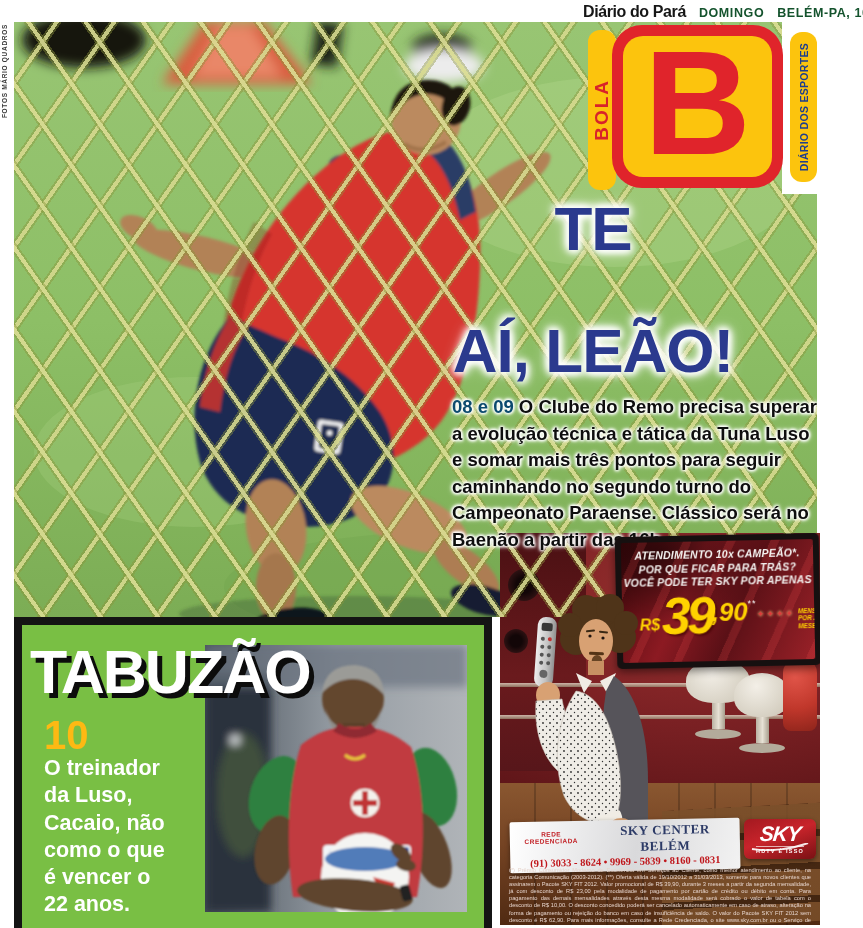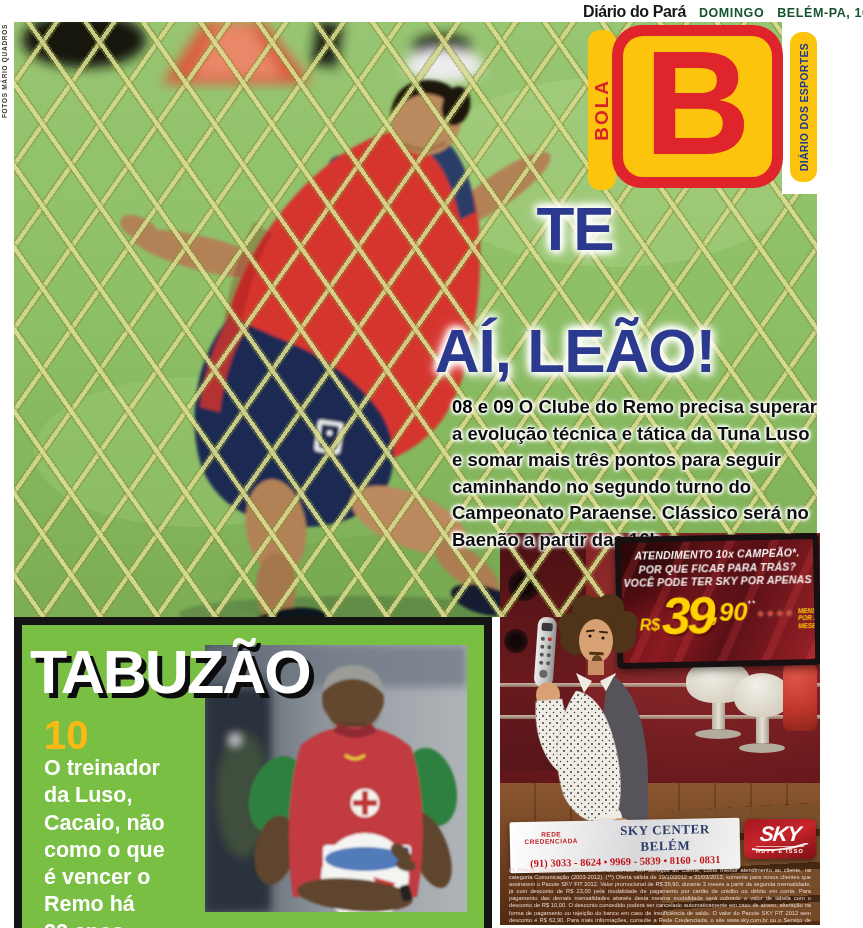--- a/index.html
+++ b/index.html
@@ -31,29 +31,29 @@
   .tab span { writing-mode:vertical-rl; transform:rotate(180deg); font-weight:900; }
   .tab-bola { left:574px; top:8px; width:28px; height:160px; }
   .tab-bola span { font-size:19px; color:#d8232a; letter-spacing:2px; }
   .tab-esportes { left:776px; top:10px; width:27px; height:150px; }
   .tab-esportes span { font-size:10.5px; color:#1c3d8f; letter-spacing:.3px; }
   .bsquare { position:absolute; left:598px; top:3px; width:171px; height:163px; background:#e0242b; border-radius:30px; z-index:3; }
   .binner { position:absolute; inset:11px; background:#fcc40d; border-radius:20px; display:flex; align-items:center; justify-content:center; }
   .bletter { font-size:148px; font-weight:900; color:#e0242b; line-height:1; transform:translateY(-4px); }
 
   
-  .headline { position:absolute; left:326px; top:176px; width:470px; text-align:center; z-index:2;
+  .headline { position:absolute; left:344px; top:176px; width:470px; text-align:center; z-index:2;
     font-weight:900; font-size:62px; line-height:61px; letter-spacing:-1px; color:#2b3a8e;
     text-shadow:0 0 6px #fff, 0 0 10px #fff, 2px 2px 8px rgba(255,255,255,.95), -2px -2px 8px rgba(255,255,255,.95), 0 0 16px rgba(255,255,255,.85); }
 
   
   .teaser { position:absolute; left:438px; top:372px; width:366px; z-index:2;
     font-size:18.5px; line-height:26.5px; font-weight:800; color:#0e0e0e;
     text-shadow:-1px -1px 3px #fff, 1px -1px 3px #fff, -1px 1px 3px #fff, 1px 1px 3px #fff, 0 0 6px #fff; }
-  .teaser .pages { color:#000000; }
+  .teaser .pages { color:#0c4a6e; }
 
   
   .tabuzao { position:absolute; left:14px; top:617px; width:478px; height:356px; background:#79bf44; border:8px solid #141414; }
   .tz-photo { position:absolute; left:183px; top:20px; width:262px; height:267px; overflow:hidden; z-index:1; }
   .tz-title { position:absolute; left:8px; top:12px; z-index:3; font-size:61px; font-weight:900; color:#fff; letter-spacing:-2px; white-space:nowrap;
     text-shadow:5px 5px 0 #0c0c0c; }
   .tz-page { position:absolute; left:22px; top:88px; z-index:3; font-size:40px; font-weight:900; color:#fdb913; }
   .tz-text { position:absolute; left:22px; top:130px; z-index:3; font-size:21.5px; line-height:27.3px; font-weight:800; color:#fff; }
 
   
@@ -274,21 +274,20 @@
       </svg>
     </div>
     <h2 class="tz-title">TABUZÃO</h2>
     <div class="tz-page">10</div>
     <div class="tz-text">
       <div>O treinador</div>
       <div>da Luso,</div>
       <div>Cacaio, não</div>
       <div>como o que</div>
       <div>é vencer o</div>
-      <div>Remo há</div>
       <div>22 anos.</div>
     </div>
   </section>
 
   <section class="ad">
     <div class="ad-wall"></div>
     <div class="wall-disc disc1"></div>
     <div class="wall-disc disc2"></div>
     <div class="ad-shelf"></div>
     <div class="shelf-disc sd1"></div>

